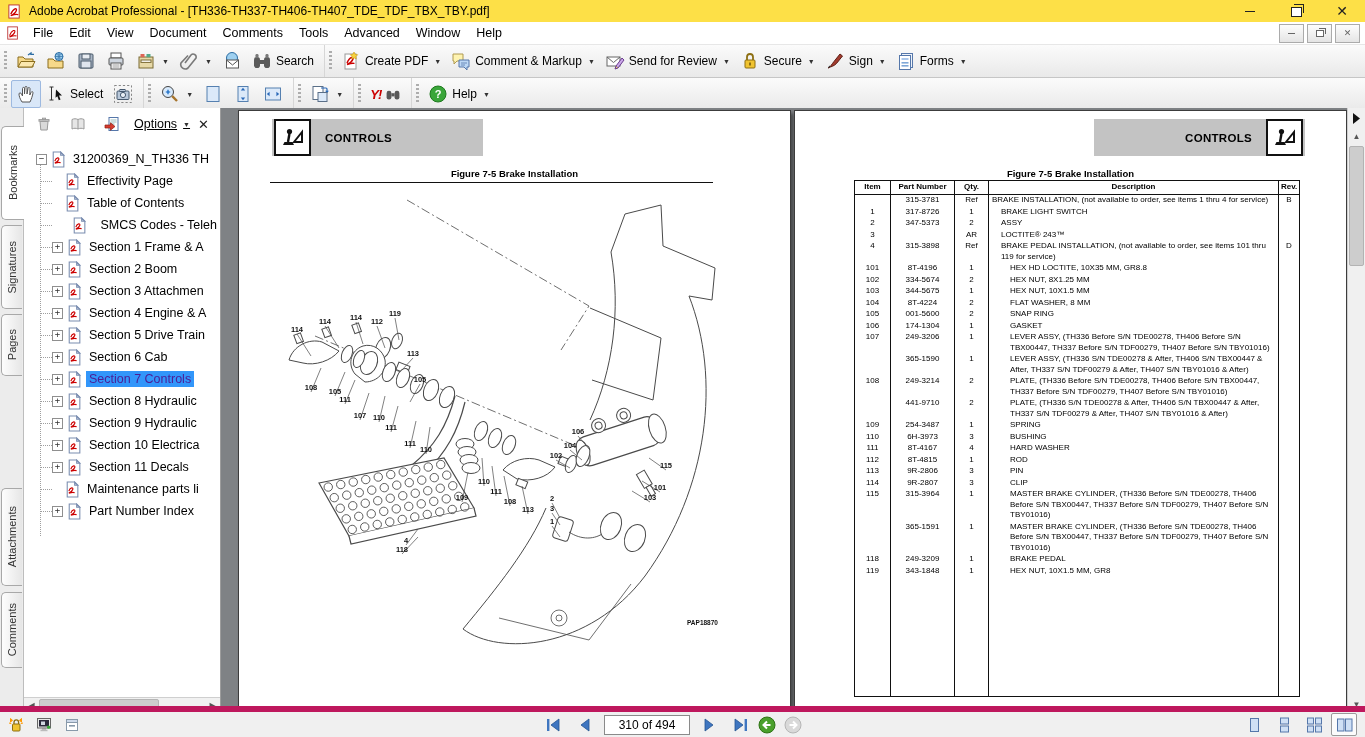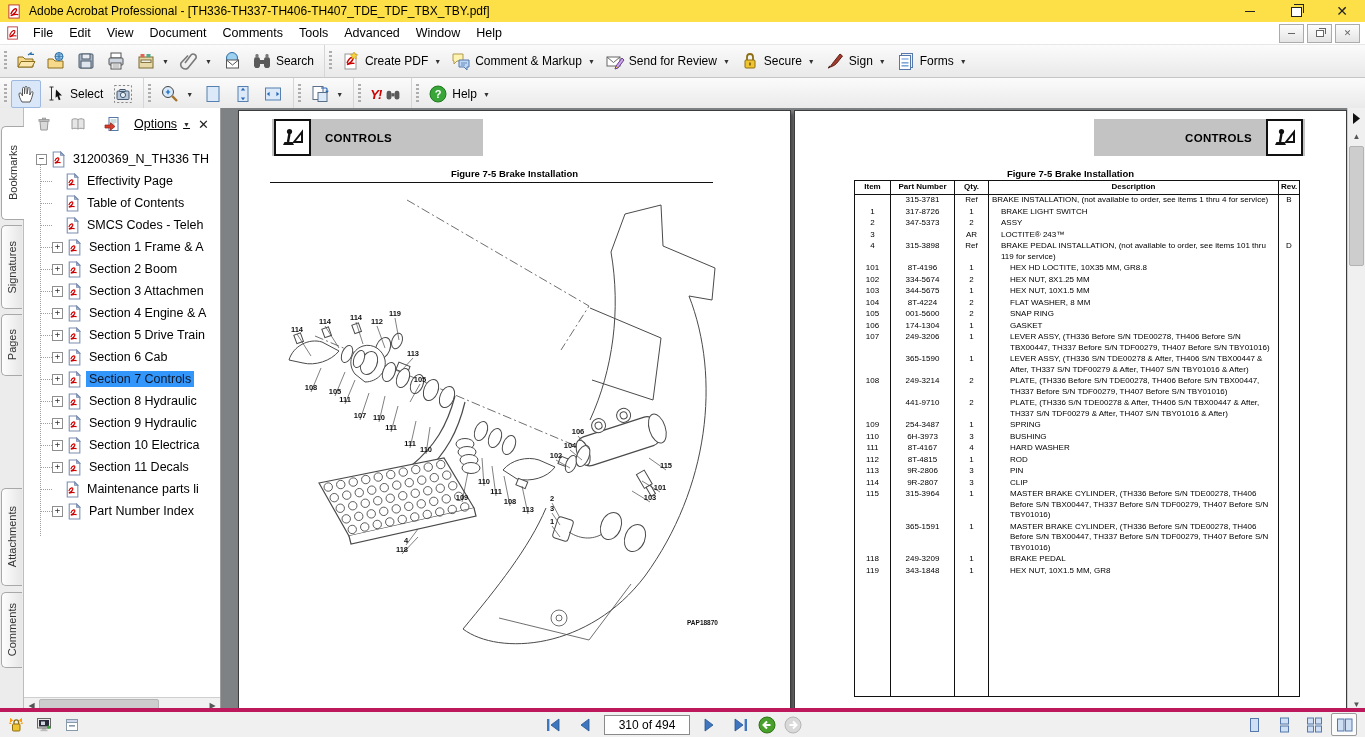--- a/index.html
+++ b/index.html
@@ -53,21 +53,21 @@
   .panel-header{height:32px;display:flex;align-items:center;padding:0 8px;flex:0 0 auto;}
   .ph-btn{display:flex;align-items:center;padding:3px;margin-right:10px;border:1px solid transparent;border-radius:2px;}
   .ph-options{font-size:12.5px;display:flex;align-items:center;gap:4px;margin-right:4px;text-decoration:underline;}
   .ph-close{margin-left:auto;font-size:13px;color:#222;padding:2px 4px;}
   .tree{flex:1 1 auto;overflow:hidden;position:relative;padding-top:8px;}
   .brow{display:flex;align-items:center;height:22px;white-space:nowrap;position:relative;cursor:pointer;}
   .expander{width:9px;height:9px;border:1px solid #8f8f8f;background:#fff;font-size:9px;line-height:7px;text-align:center;margin-right:3px;flex:0 0 auto;color:#333;font-family:"DejaVu Sans Mono",monospace;z-index:1;}
   .exp-spacer{width:12px;flex:0 0 auto;}
   .bm-icon{width:16px;height:17px;margin-right:4px;flex:0 0 auto;}
   .bm-label{font-size:12.5px;padding:1px 3px;overflow:hidden;}
-  .bm-label.selected{background:#3296fa;color:#0f172a;}
+  .bm-label.selected{background:#3296fa;color:#4c1d95;}
   .treeline{position:absolute;border-left:1px dotted #9f9f9f;width:0;}
   .treestub{position:absolute;border-top:1px dotted #9f9f9f;height:0;}
   .panel-hscroll{height:14px;border-top:1px solid #cfcfcf;background:#f1f1f1;display:flex;align-items:center;flex:0 0 auto;position:relative;}
   .hs-arrow{width:15px;height:100%;display:flex;align-items:center;justify-content:center;font-size:8px;color:#555;}
   .hs-thumb{position:absolute;left:15px;top:1px;bottom:1px;width:118px;background:#cdcdcd;border:1px solid #b5b5b5;border-radius:2px;}
 
   .docarea{flex:1 1 auto;background:#7f8285;position:relative;overflow:hidden;}
   .page{position:absolute;top:2px;width:551px;height:780px;background:#fff;border:1px solid #3c3c3c;box-shadow:3px 3px 4px rgba(0,0,0,.45);}
   .banner{position:absolute;top:8px;height:37px;background:#c3c3c3;display:flex;align-items:center;}
   .banner .btxt{font-weight:bold;font-size:11.5px;letter-spacing:.3px;}
@@ -83,21 +83,21 @@
   .parts-table tr:last-child td{border-bottom:1.2px solid #111;}
   .td-c{text-align:center;}
 
   .vscroll{width:17px;background:#f0f0f0;border-left:1px solid #cfcfcf;position:relative;flex:0 0 auto;}
   .vs-collapse{height:20px;display:flex;align-items:center;justify-content:center;}
   .vs-btn{height:16px;display:flex;align-items:center;justify-content:center;color:#555;font-size:8px;background:#f0f0f0;}
   .vs-thumb{position:absolute;left:1px;right:1px;top:38px;height:118px;background:#cdcdcd;border:1px solid #b3b3b3;border-radius:2px;}
   .vs-down{position:absolute;left:0;right:0;bottom:0;height:16px;display:flex;align-items:center;justify-content:center;color:#555;font-size:8px;}
 
   
-  .statusbar{position:absolute;left:0;right:0;bottom:0;height:25px;background:#f0f0f0;border-top:4px solid #be185d;display:flex;align-items:center;}
+  .statusbar{position:absolute;left:0;right:0;bottom:0;height:25px;background:#f0f0f0;border-top:6px solid #be185d;display:flex;align-items:center;}
   .sb-left{display:flex;align-items:center;gap:12px;padding-left:8px;}
   .sb-nav{position:absolute;left:540px;display:flex;align-items:center;gap:6px;}
   .nav-btn{width:24px;height:20px;display:flex;align-items:center;justify-content:center;border:1px solid transparent;border-radius:2px;}
   .pagebox{background:#fff;border:1px solid #8a8a8a;height:18px;min-width:72px;display:flex;align-items:center;justify-content:center;font-size:12px;padding:0 6px;}
   .sb-history{position:absolute;left:758px;display:flex;align-items:center;gap:8px;}
   .sb-layouts{position:absolute;right:8px;display:flex;align-items:center;gap:4px;}
   .layout-btn{width:24px;height:21px;display:flex;align-items:center;justify-content:center;border:1px solid transparent;border-radius:2px;}
   .layout-btn.sel{border:1px solid #9a9a9a;background:#fbfbfb;box-shadow:inset 0 0 2px #fff;}
 
   svg{display:block;}
@@ -438,21 +438,21 @@
           </div>
           <div class="brow" style="padding-left: 28px;">
             <span class="exp-spacer"></span>
             <svg class="bm-icon" viewBox="0 0 15 16">
               <path d="M3,1 h7 l3,3 v11 h-10 Z" fill="#fff" stroke="#7a8db0"></path>
               <path d="M10,1 l3,3 h-3 Z" fill="#cdd6e8" stroke="#7a8db0"></path>
               <path d="M4.5,9.5 C6,5.5 9,6 8.2,8 C7.6,9.6 5.8,10.8 4.5,11.4 C6.5,10.8 8.6,10.4 10,11" stroke="#c00" fill="none" stroke-width="1.1"></path>
             </svg>
             <span class="bm-label">Table of Contents</span>
           </div>
-          <div class="brow" style="padding-left: 28px;">
+          <div class="brow" style="padding-left: 28px; justify-content: space-between;">
             <span class="exp-spacer"></span>
             <svg class="bm-icon" viewBox="0 0 15 16">
               <path d="M3,1 h7 l3,3 v11 h-10 Z" fill="#fff" stroke="#7a8db0"></path>
               <path d="M10,1 l3,3 h-3 Z" fill="#cdd6e8" stroke="#7a8db0"></path>
               <path d="M4.5,9.5 C6,5.5 9,6 8.2,8 C7.6,9.6 5.8,10.8 4.5,11.4 C6.5,10.8 8.6,10.4 10,11" stroke="#c00" fill="none" stroke-width="1.1"></path>
             </svg>
             <span class="bm-label">SMCS Codes - Teleh</span>
           </div>
           <div class="brow" style="padding-left: 28px;">
             <span class="expander">+</span>

